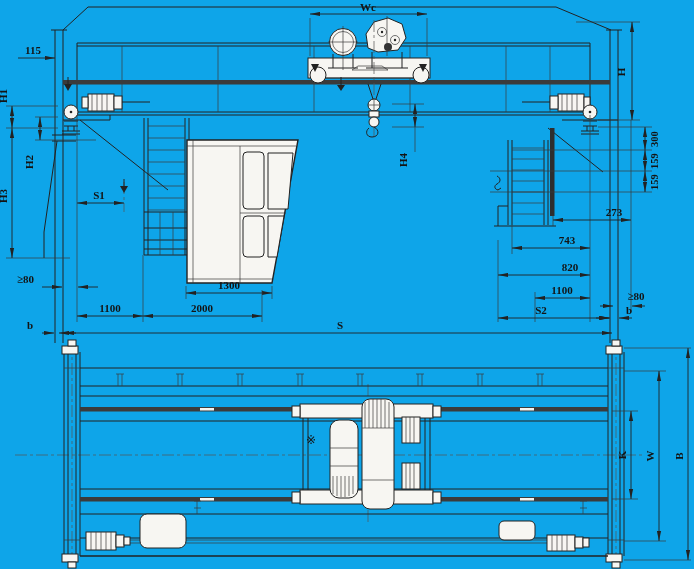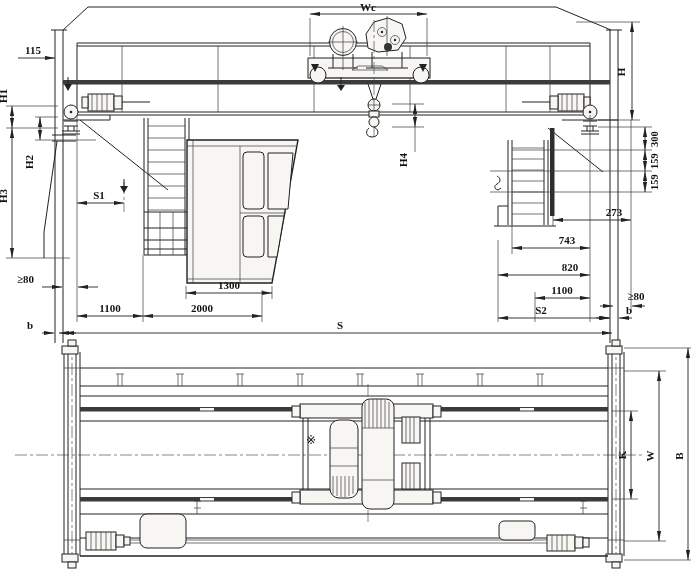--- a/index.html
+++ b/index.html
@@ -1,16 +1,16 @@
 <!DOCTYPE html>
 <html><head>
 <meta charset="utf-8">
 <style>
   html,body{margin:0;padding:0;background:#e8e7e3;}
-  .stage{width:694px;height:569px;background:#ffffff;position:relative;overflow:hidden;
+  .stage{width:694px;height:569px;background:#0ea5e9;position:relative;overflow:hidden;
          font-family:"Liberation Serif",serif;}
   svg{display:block}
   .ln{stroke:#222;stroke-width:1;fill:none;stroke-linecap:butt;stroke-linejoin:round}
   .ln2{stroke:#222;stroke-width:1.5;fill:none}
   .thin{stroke:#3a3a3a;stroke-width:.7;fill:none}
   .dim{stroke:#222;stroke-width:.9;fill:none}
   .cl{stroke:#555;stroke-width:.7;fill:none;stroke-dasharray:12 3 3 3}
   .dark{fill:#3b3b3b;stroke:none}
   .wht{fill:#f7f6f2}
   .whs{fill:#f7f6f2;stroke:#222;stroke-width:1}

